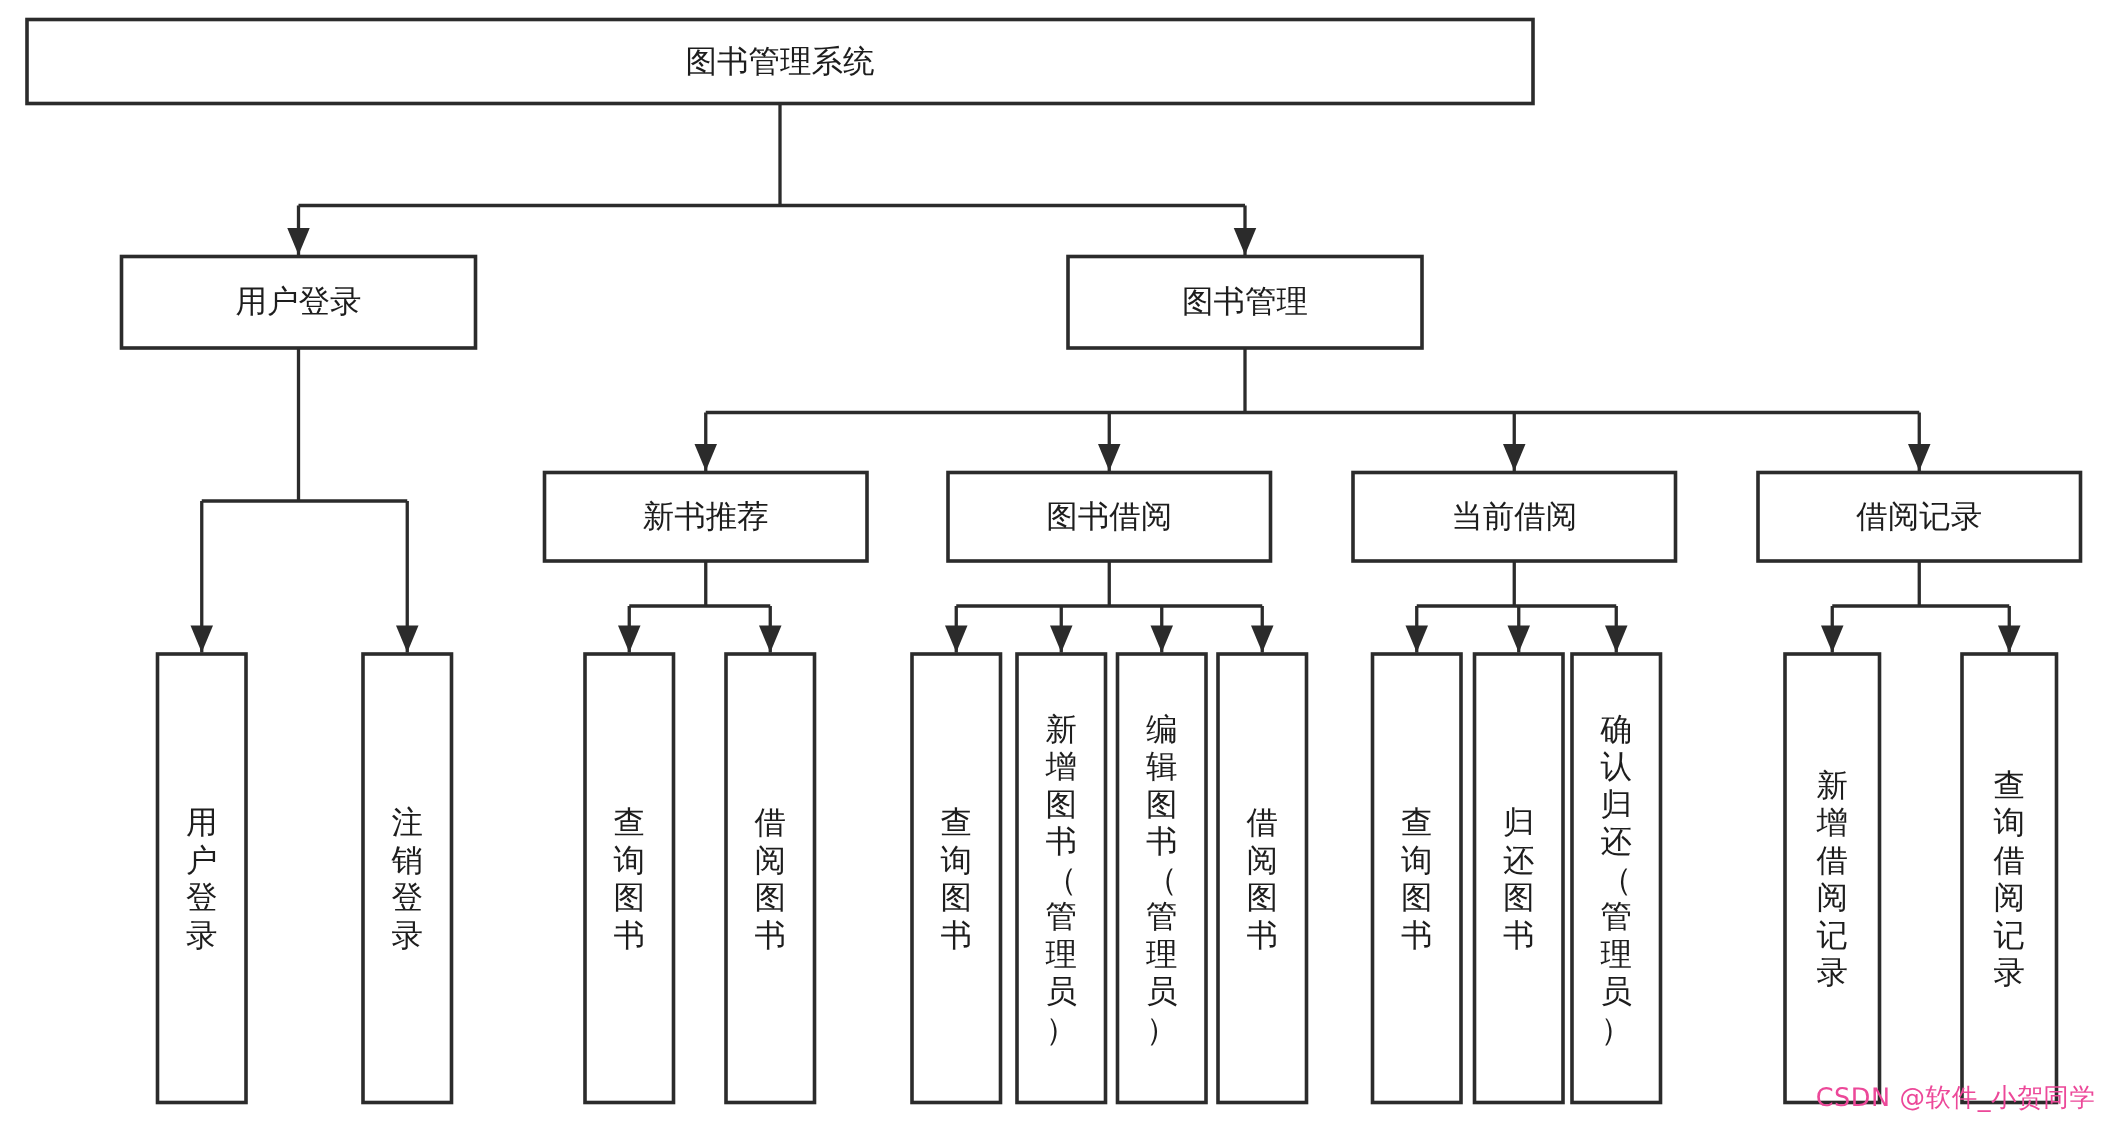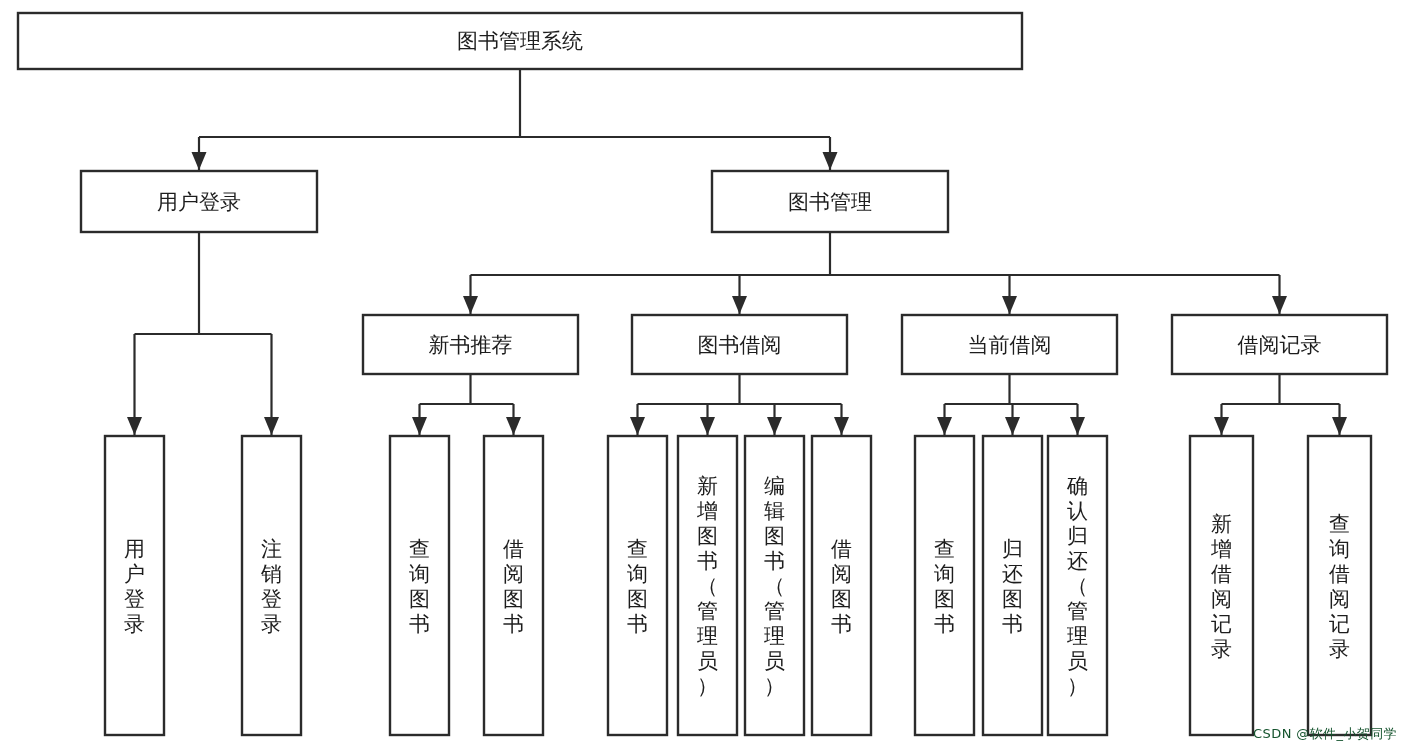--- a/index.html
+++ b/index.html
@@ -53,22 +53,22 @@
     font-family: "DejaVu Sans", "Liberation Sans", sans-serif;
     font-size: 21px;
     fill: #1d1d1d;
     text-anchor: middle;
   }
   .watermark {
     position: absolute;
     right: 8px;
     bottom: 4px;
     font-family: "DejaVu Sans", "Liberation Sans", sans-serif;
-    font-size: 13px;
-    color: #14532d;
+    font-size: 17px;
+    color: #ec4899;
     white-space: nowrap;
     letter-spacing: 0.4px;
     user-select: none;
   }
 </style>
 </head>
 <body>
 
 <div id="diagram-root">
   <svg class="diagram" viewBox="0 0 1405 747" xmlns="http://www.w3.org/2000/svg">

